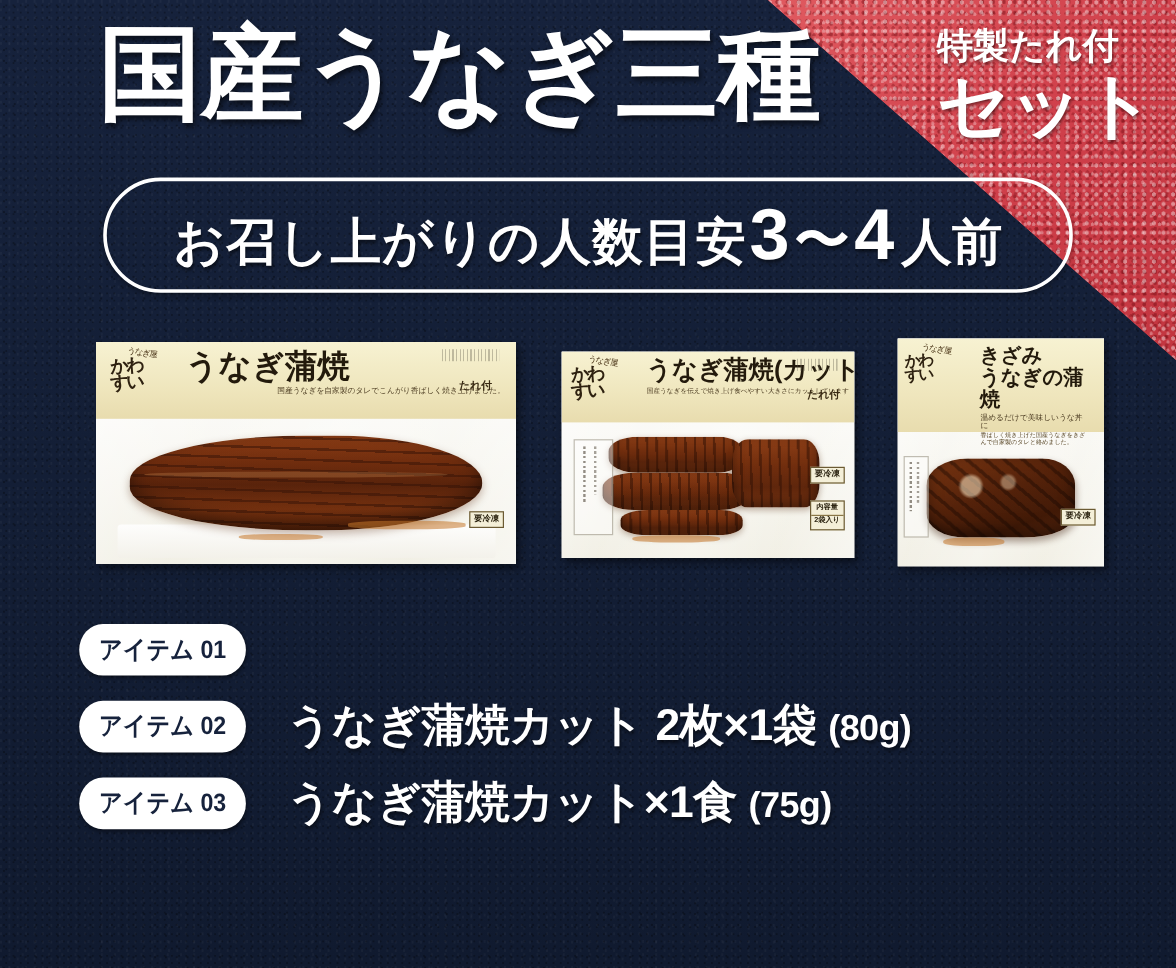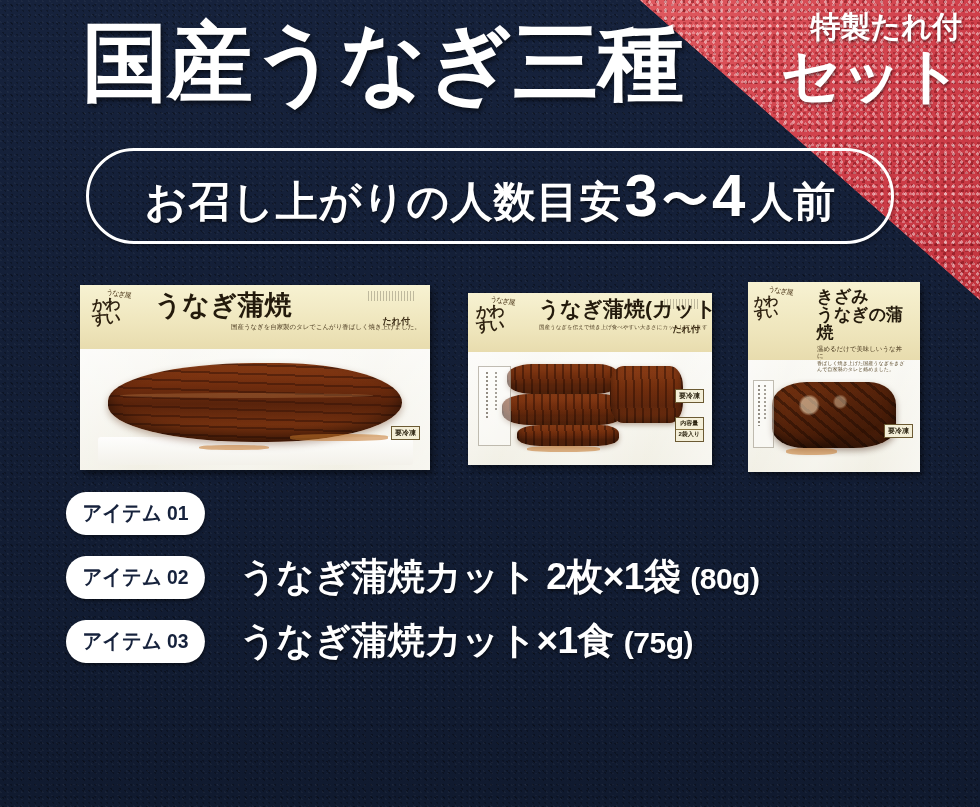--- a/index.html
+++ b/index.html
@@ -54,22 +54,21 @@
     color: #ffffff;
     letter-spacing: -1px;
     line-height: 1.12;
     text-shadow: 2px 3px 4px rgba(0,0,0,0.55);
     white-space: nowrap;
   }
 
   .corner-text {
     position: absolute;
     right: 18px;
-    top: 12px;
-    text-align: right;
+    top: 24px;
     color: #ffffff;
     text-shadow: 1px 2px 3px rgba(0,0,0,0.45);
     line-height: 1;
   }
   .corner-text .sub {
     display: block;
     font-size: 30px;
     font-weight: 700;
     letter-spacing: 0px;
   }
@@ -342,21 +341,21 @@
     width: 48px;
     height: 10px;
     background: repeating-linear-gradient(90deg, rgba(90,85,70,0.35) 0 1px, transparent 1px 3px);
     z-index: 4;
   }
 
   
   .item-list {
     position: absolute;
     left: 0;
-    top: 488px;
+    top: 516px;
     width: 980px;
   }
   .item-row {
     display: flex;
     align-items: center;
     height: 50px;
     margin-bottom: 14px;
     padding-left: 66px;
   }
   .item-pill {

